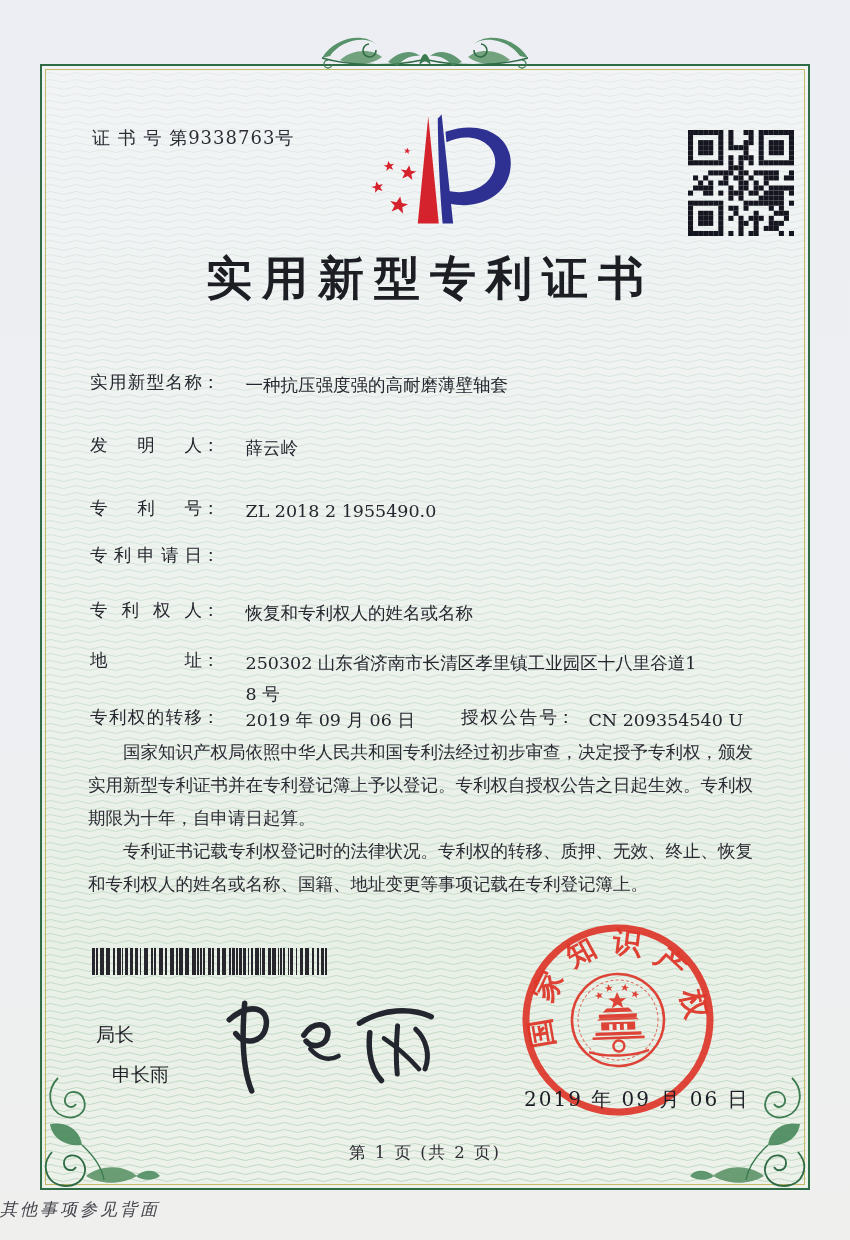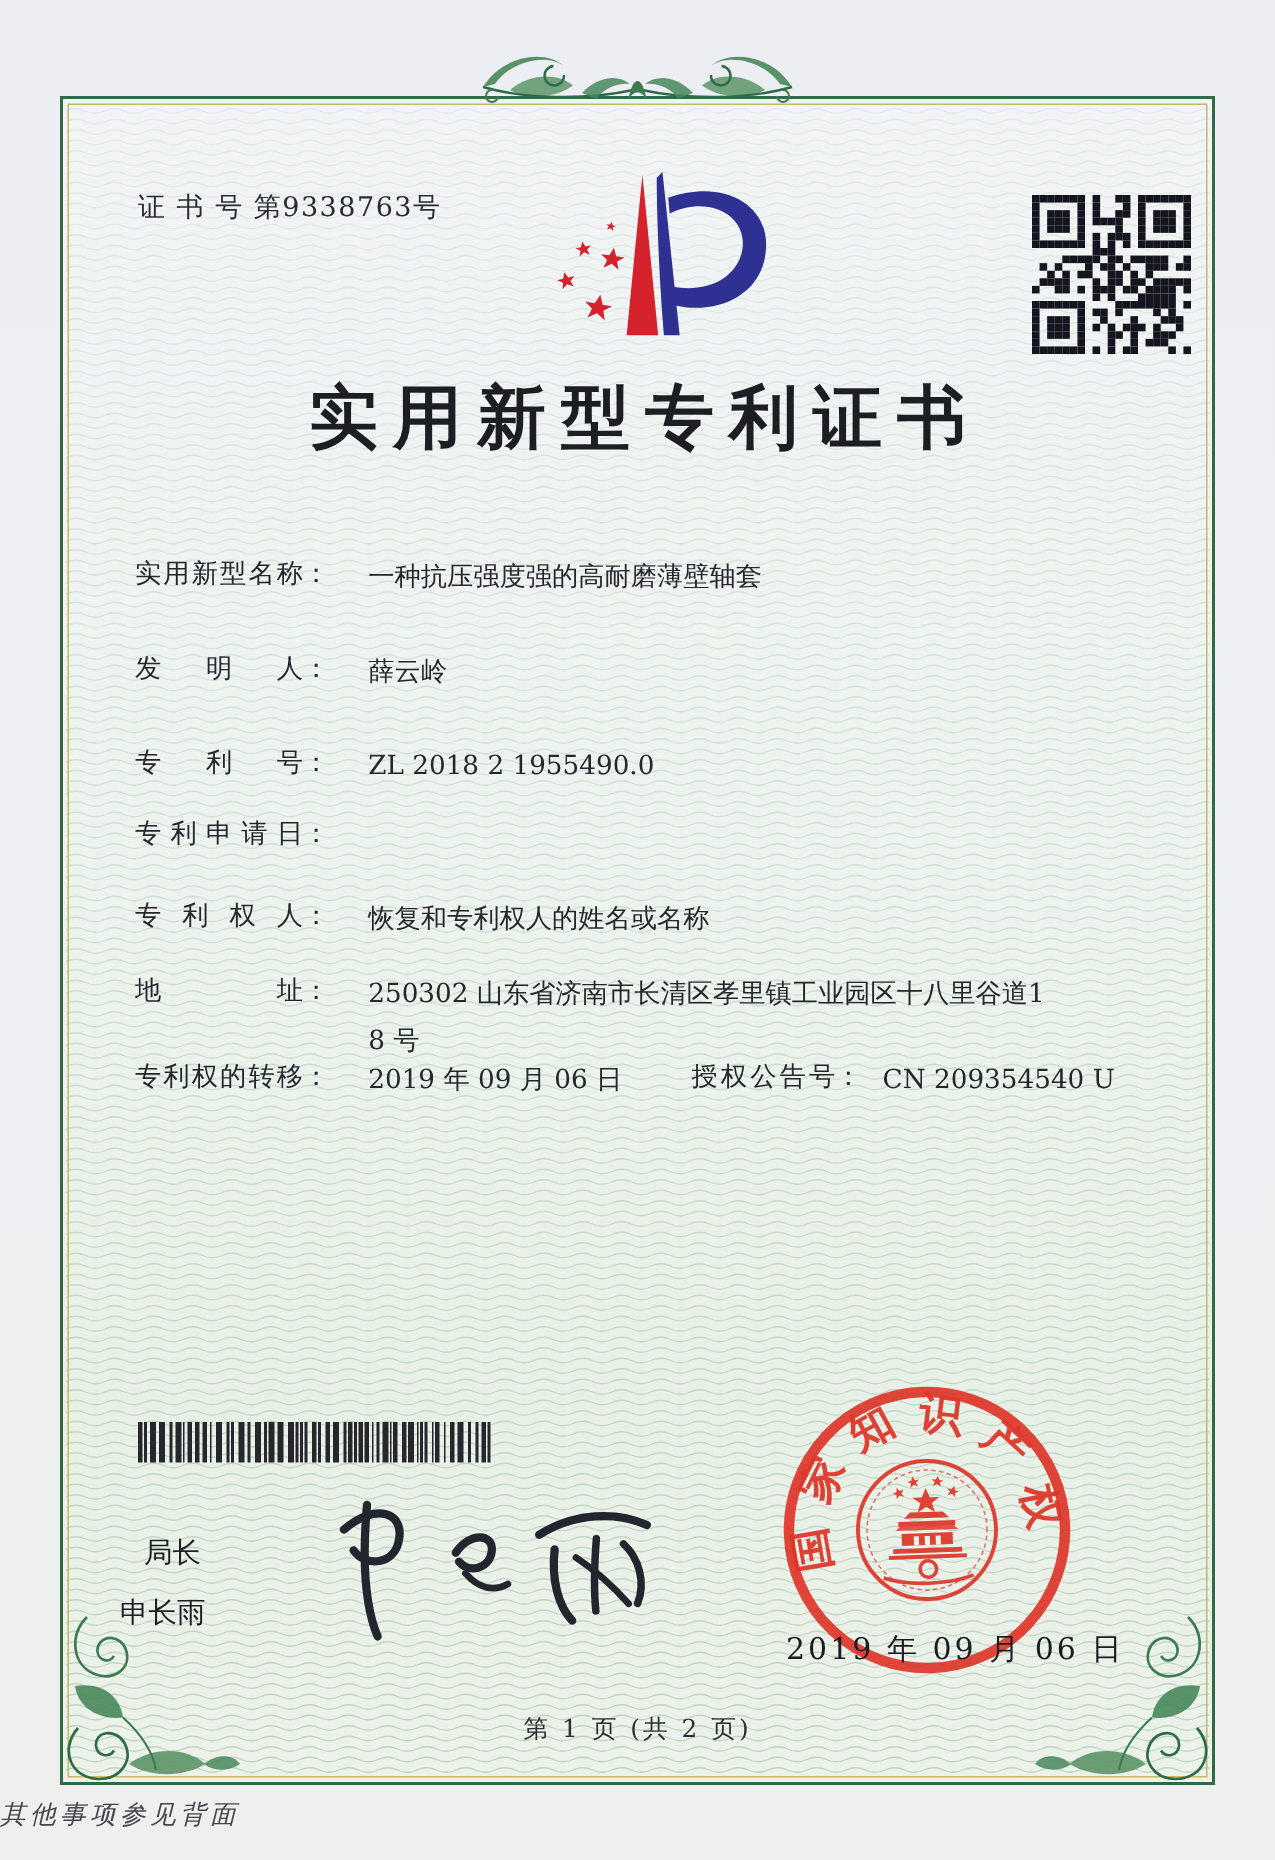--- a/index.html
+++ b/index.html
@@ -44,21 +44,21 @@
   .colon{flex:0 0 auto;}
   .val{margin-left:14px;white-space:pre-line;line-height:1.75;max-width:575px;}
   .row2nd{margin-left:34px;display:flex;}
   .row2nd .lab-txt{width:96px;}
 
   .paras{position:absolute;left:88px;top:736px;width:678px;font-size:17.5px;line-height:33px;color:#2b2b33;}
   .paras p{margin:0;text-indent:2em;}
 
   .barcode{position:absolute;left:92px;top:948px;}
   .signer-title{position:absolute;left:96px;top:1022px;font-size:19px;font-family:"DejaVu Sans","Liberation Sans",sans-serif;color:#1f1f26;}
-  .signer-name{position:absolute;left:80px;top:1062px;font-size:19px;font-family:"DejaVu Sans","Liberation Sans",sans-serif;color:#1f1f26;}
+  .signer-name{position:absolute;left:112px;top:1062px;font-size:19px;font-family:"DejaVu Sans","Liberation Sans",sans-serif;color:#1f1f26;}
   .signature{position:absolute;left:212px;top:982px;transform:rotate(-2deg);}
 
   .seal{position:absolute;left:503px;top:905px;transform:rotate(-2deg);mix-blend-mode:multiply;opacity:.95;}
   .seal-date{position:absolute;left:524px;top:1086px;font-size:20px;letter-spacing:2px;color:#1c1c24;z-index:4;}
 
   .page-info{position:absolute;left:0;right:0;top:1142px;text-align:center;font-size:16.5px;letter-spacing:2px;color:#2d2d33;z-index:3;}
   .back-note{position:absolute;left:0;right:0;top:1198px;text-align:left;font-size:17px;font-style:italic;letter-spacing:3px;color:#44444c;}
 </style>
 </head>
 <body>
@@ -569,20 +569,24 @@
       <span class="val">2019 年 09 月 06 日</span>
       <span class="row2nd">
         <span class="lab">
             <span class="lab-txt">授权公告号</span>
             <span class="colon">：</span>
           </span>
         <span class="val">CN 209354540 U</span>
       </span>
     </div>
 
+    <div class="paras">
+      <p>国家知识产权局依照中华人民共和国专利法经过初步审查，决定授予专利权，颁发实用新型专利证书并在专利登记簿上予以登记。专利权自授权公告之日起生效。专利权期限为十年，自申请日起算。</p>
+      <p>专利证书记载专利权登记时的法律状况。专利权的转移、质押、无效、终止、恢复和专利权人的姓名或名称、国籍、地址变更等事项记载在专利登记簿上。</p>
+    </div>
 
     <svg class="barcode" id="barcode-svg" width="238" height="28" viewBox="0 0 238 28">
         <rect x="0" y="0" width="3" height="27" fill="#26262c"></rect>
         <rect x="4" y="0" width="2" height="27" fill="#26262c"></rect>
         <rect x="8" y="0" width="4" height="27" fill="#26262c"></rect>
         <rect x="14" y="0" width="4" height="27" fill="#26262c"></rect>
         <rect x="21" y="0" width="2" height="27" fill="#26262c"></rect>
         <rect x="25" y="0" width="4" height="27" fill="#26262c"></rect>
         <rect x="30" y="0" width="1" height="27" fill="#26262c"></rect>
         <rect x="33" y="0" width="3" height="27" fill="#26262c"></rect>

